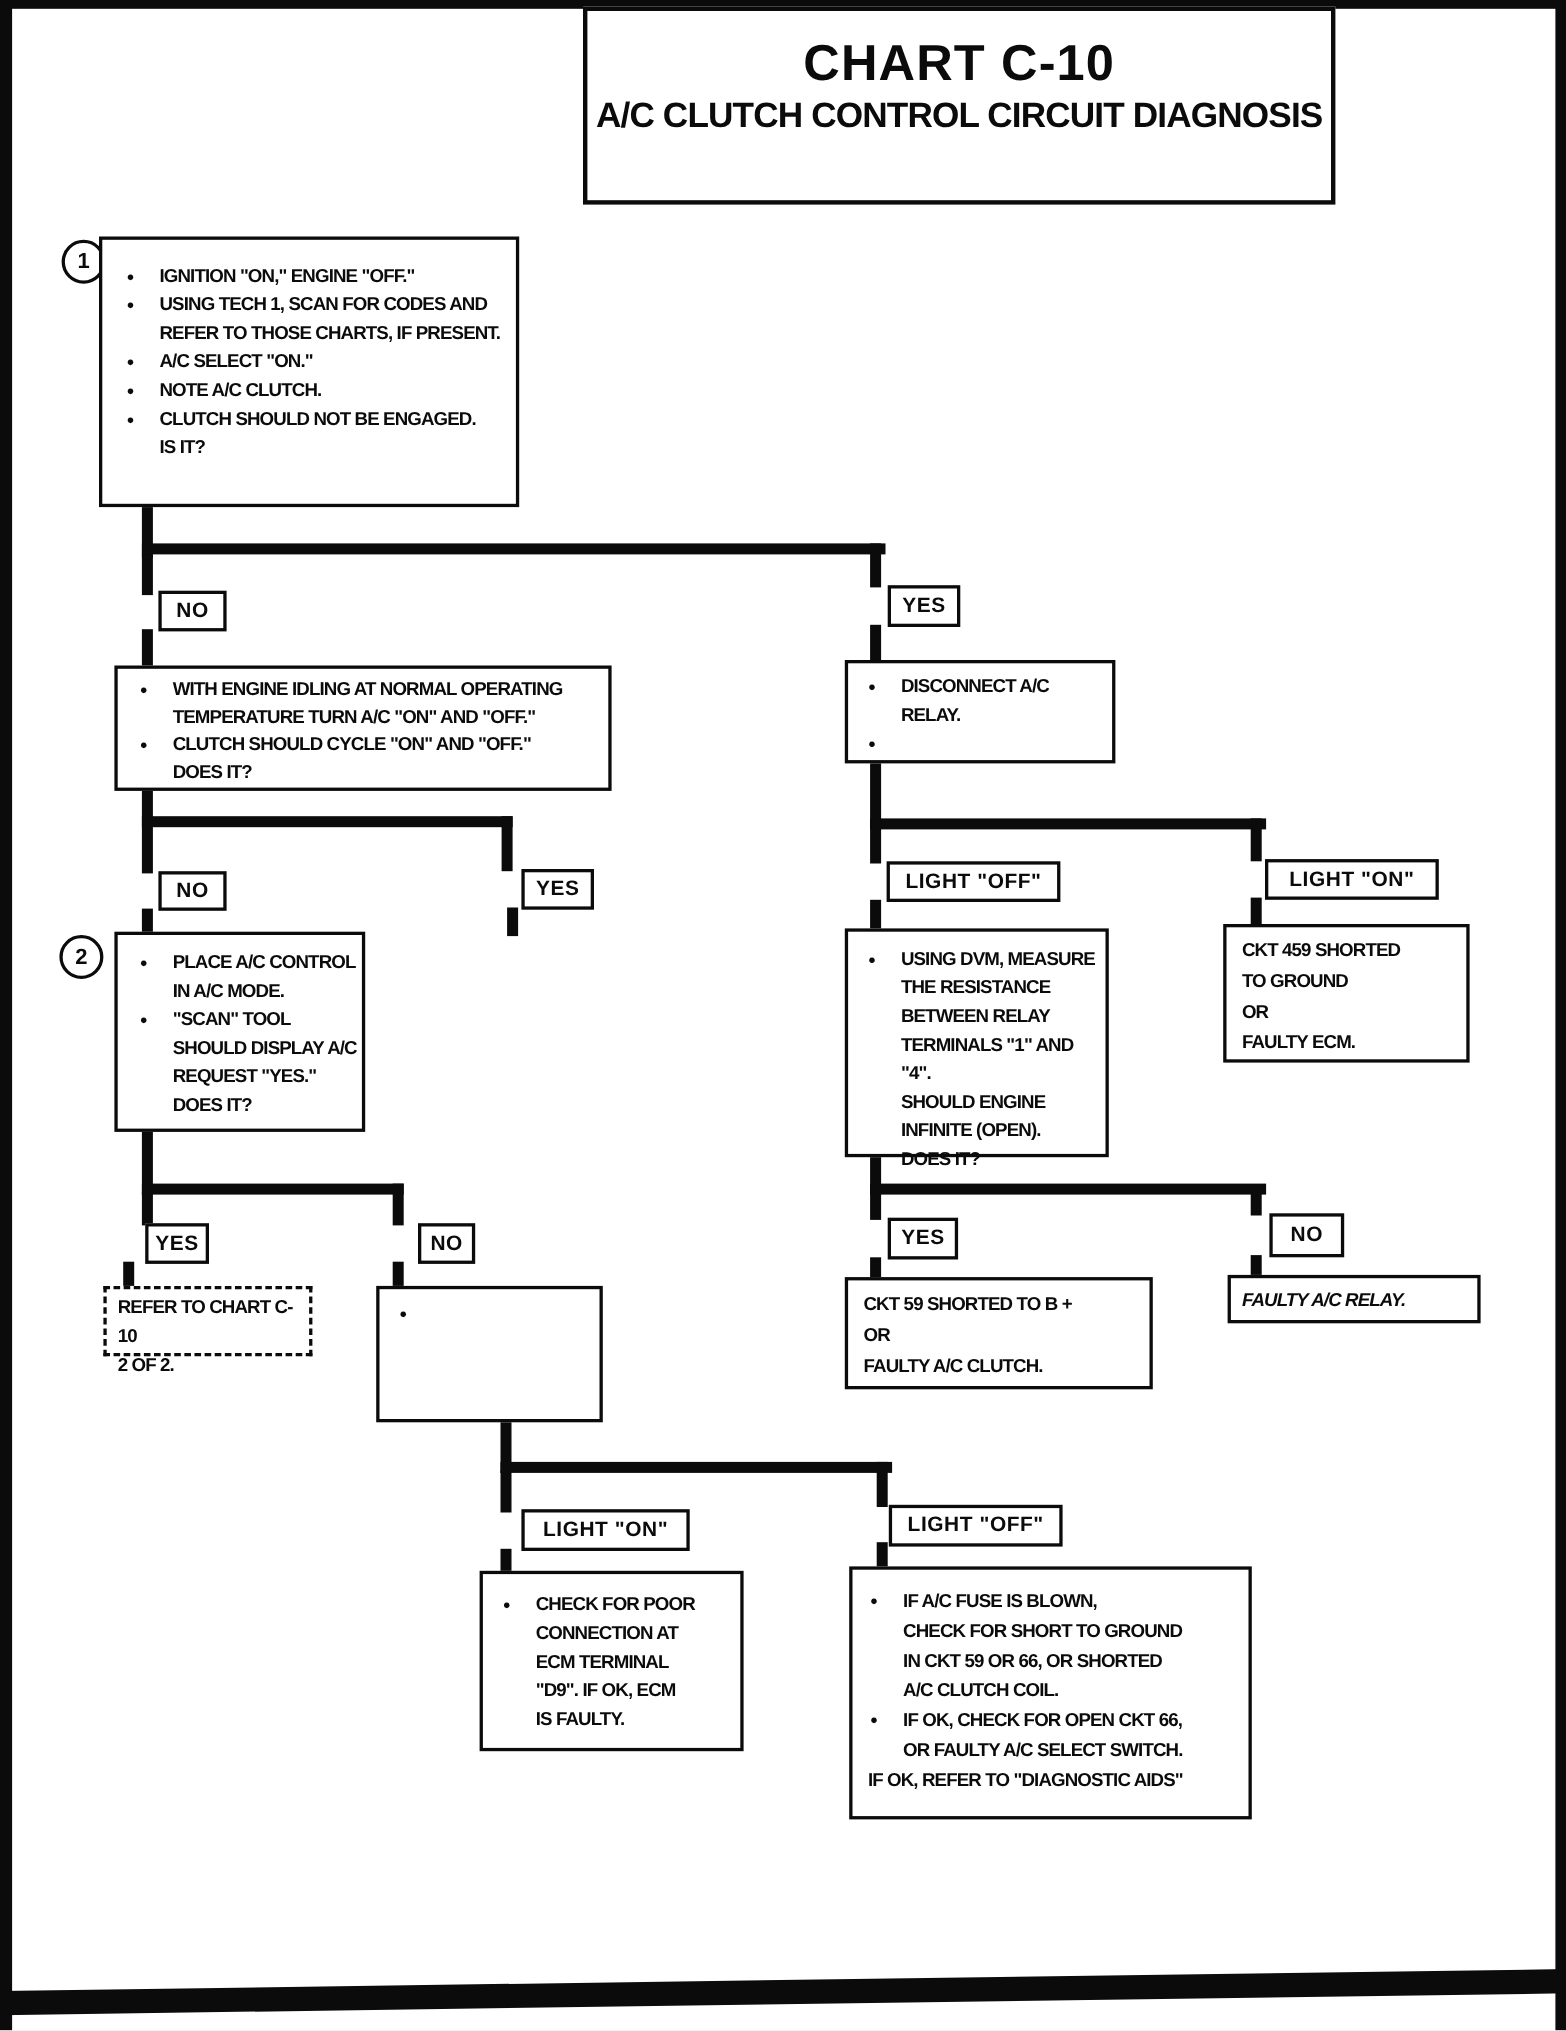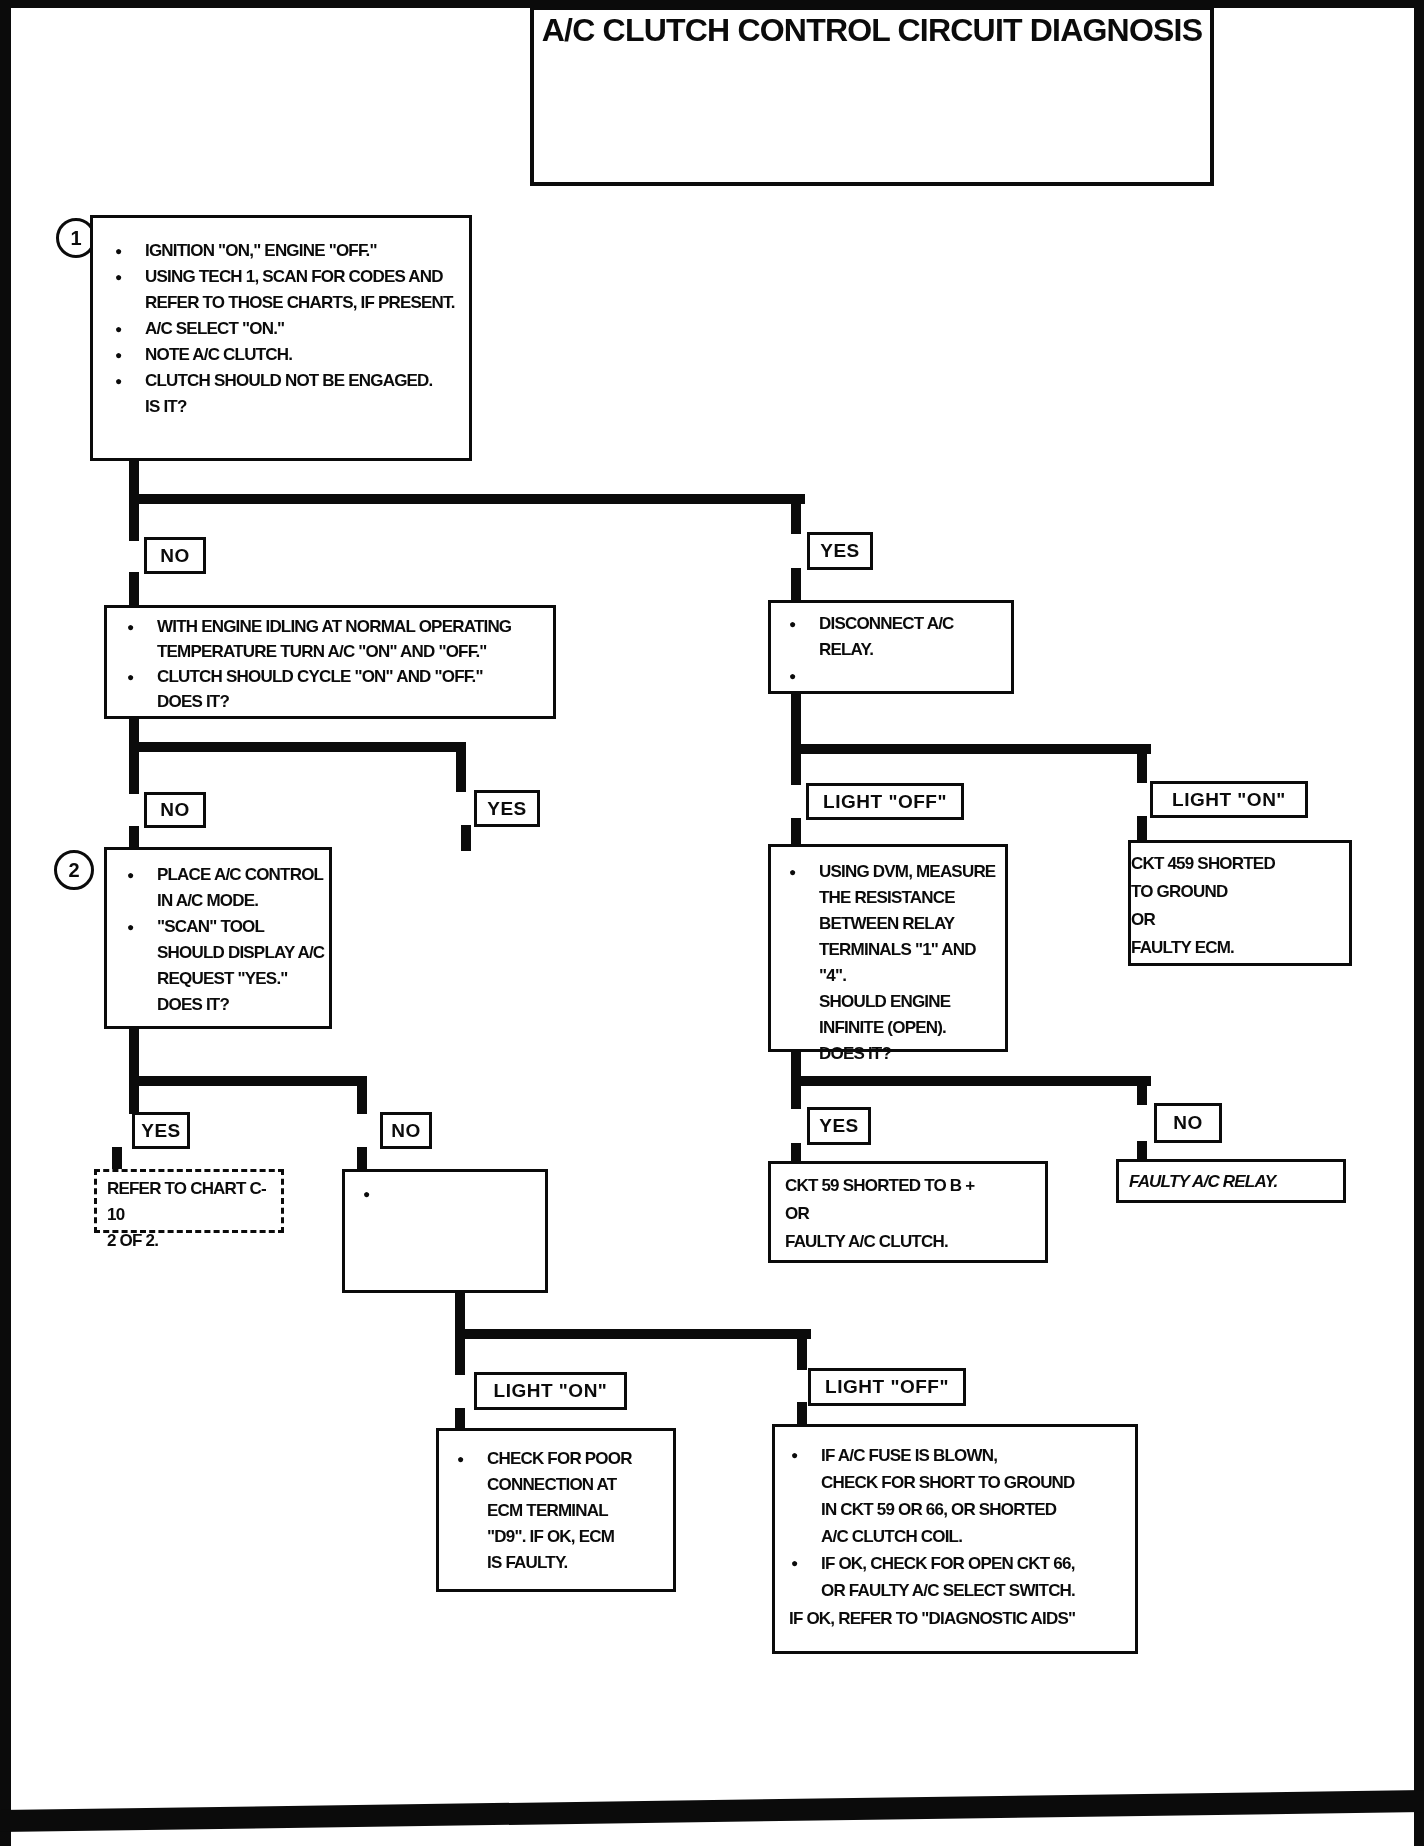--- a/index.html
+++ b/index.html
@@ -33,37 +33,38 @@
        display:flex;align-items:center;justify-content:center;font-size:19px;letter-spacing:0.5px;margin-left:38px;}
   
   .conn{position:absolute;background:#0b0b0b;}
   
   #box-initial{padding:20px 8px 6px 20px;}
   #box-idle{padding:6px 6px 4px 18px;line-height:25px;}
   #box-scan{padding:12px 4px 4px 18px;}
   #box-circuit-ok{padding:14px 6px 4px 16px;line-height:30px;}
   #box-disconnect{padding:8px 4px 4px 16px;}
   #box-dvm{padding:12px 4px 4px 16px;}
-  #box-ckt459{padding:7px 4px 4px 0;line-height:28px;margin-left:16px;}
+  #box-ckt459{padding:7px 4px 4px 14px;line-height:28px;}
   #box-refer{padding:4px 4px 4px 10px;}
   #box-backprobe{padding:9px 4px 4px 16px;}
   #box-ckt59{padding:8px 4px 4px 14px;line-height:28px;}
   #box-faulty-relay{padding:7px 4px 4px 10px;font-style:italic;}
   #box-check{padding:15px 4px 4px 16px;}
   #box-fuse{padding:15px 4px 4px 14px;line-height:27px;}
   .footer-line{margin-top:1px;}
 </style>
 </head>
 <body>
 
 <div id="page">
   <div class="frame"></div>
   <div class="bottom-bar"></div>
 
   <div class="title-box">
+    <div class="title-main">CHART C-10</div>
     <div class="title-sub">A/C CLUTCH CONTROL CIRCUIT DIAGNOSIS</div>
   </div>
 
   <div class="circle" style="left:56px;top:218px;">1</div>
   <div class="circle" style="left:54px;top:850px;">2</div>
 
   <div class="conn" style="left:129px;top:459px;width:10px;height:48px;"></div>
   <div class="conn" style="left:129px;top:494px;width:676px;height:10px;"></div>
   <div class="conn" style="left:791px;top:494px;width:10px;height:40px;"></div>
   <div class="conn" style="left:129px;top:504px;width:10px;height:37px;"></div>

